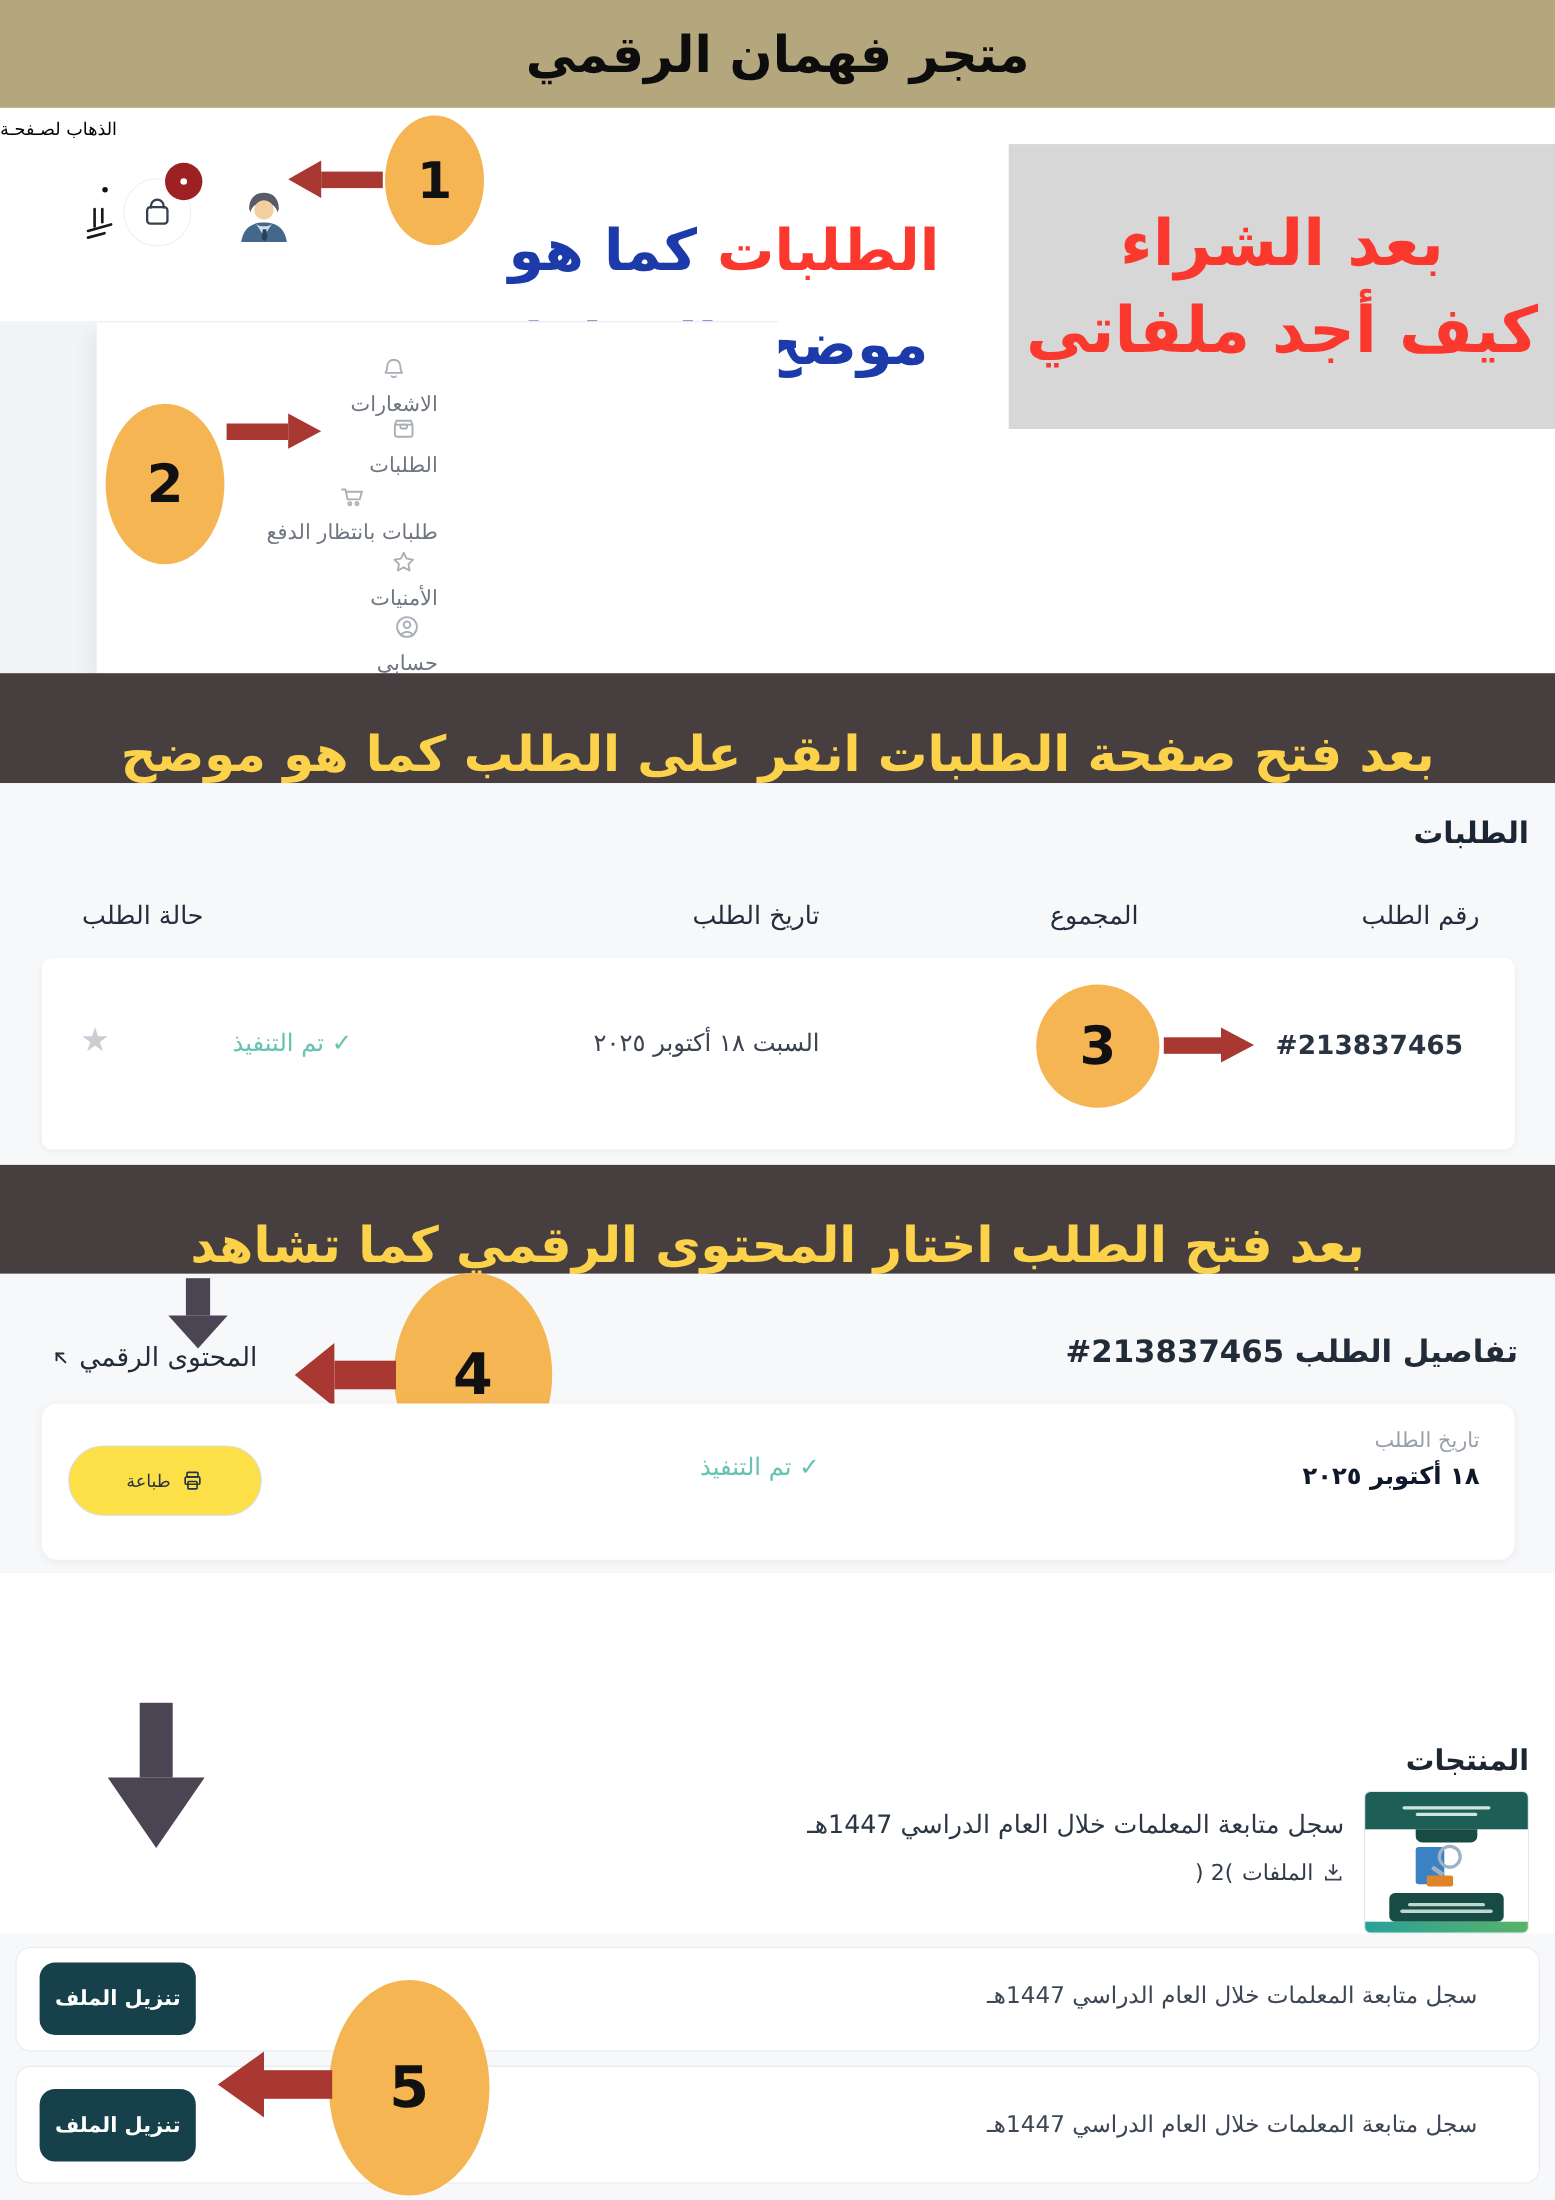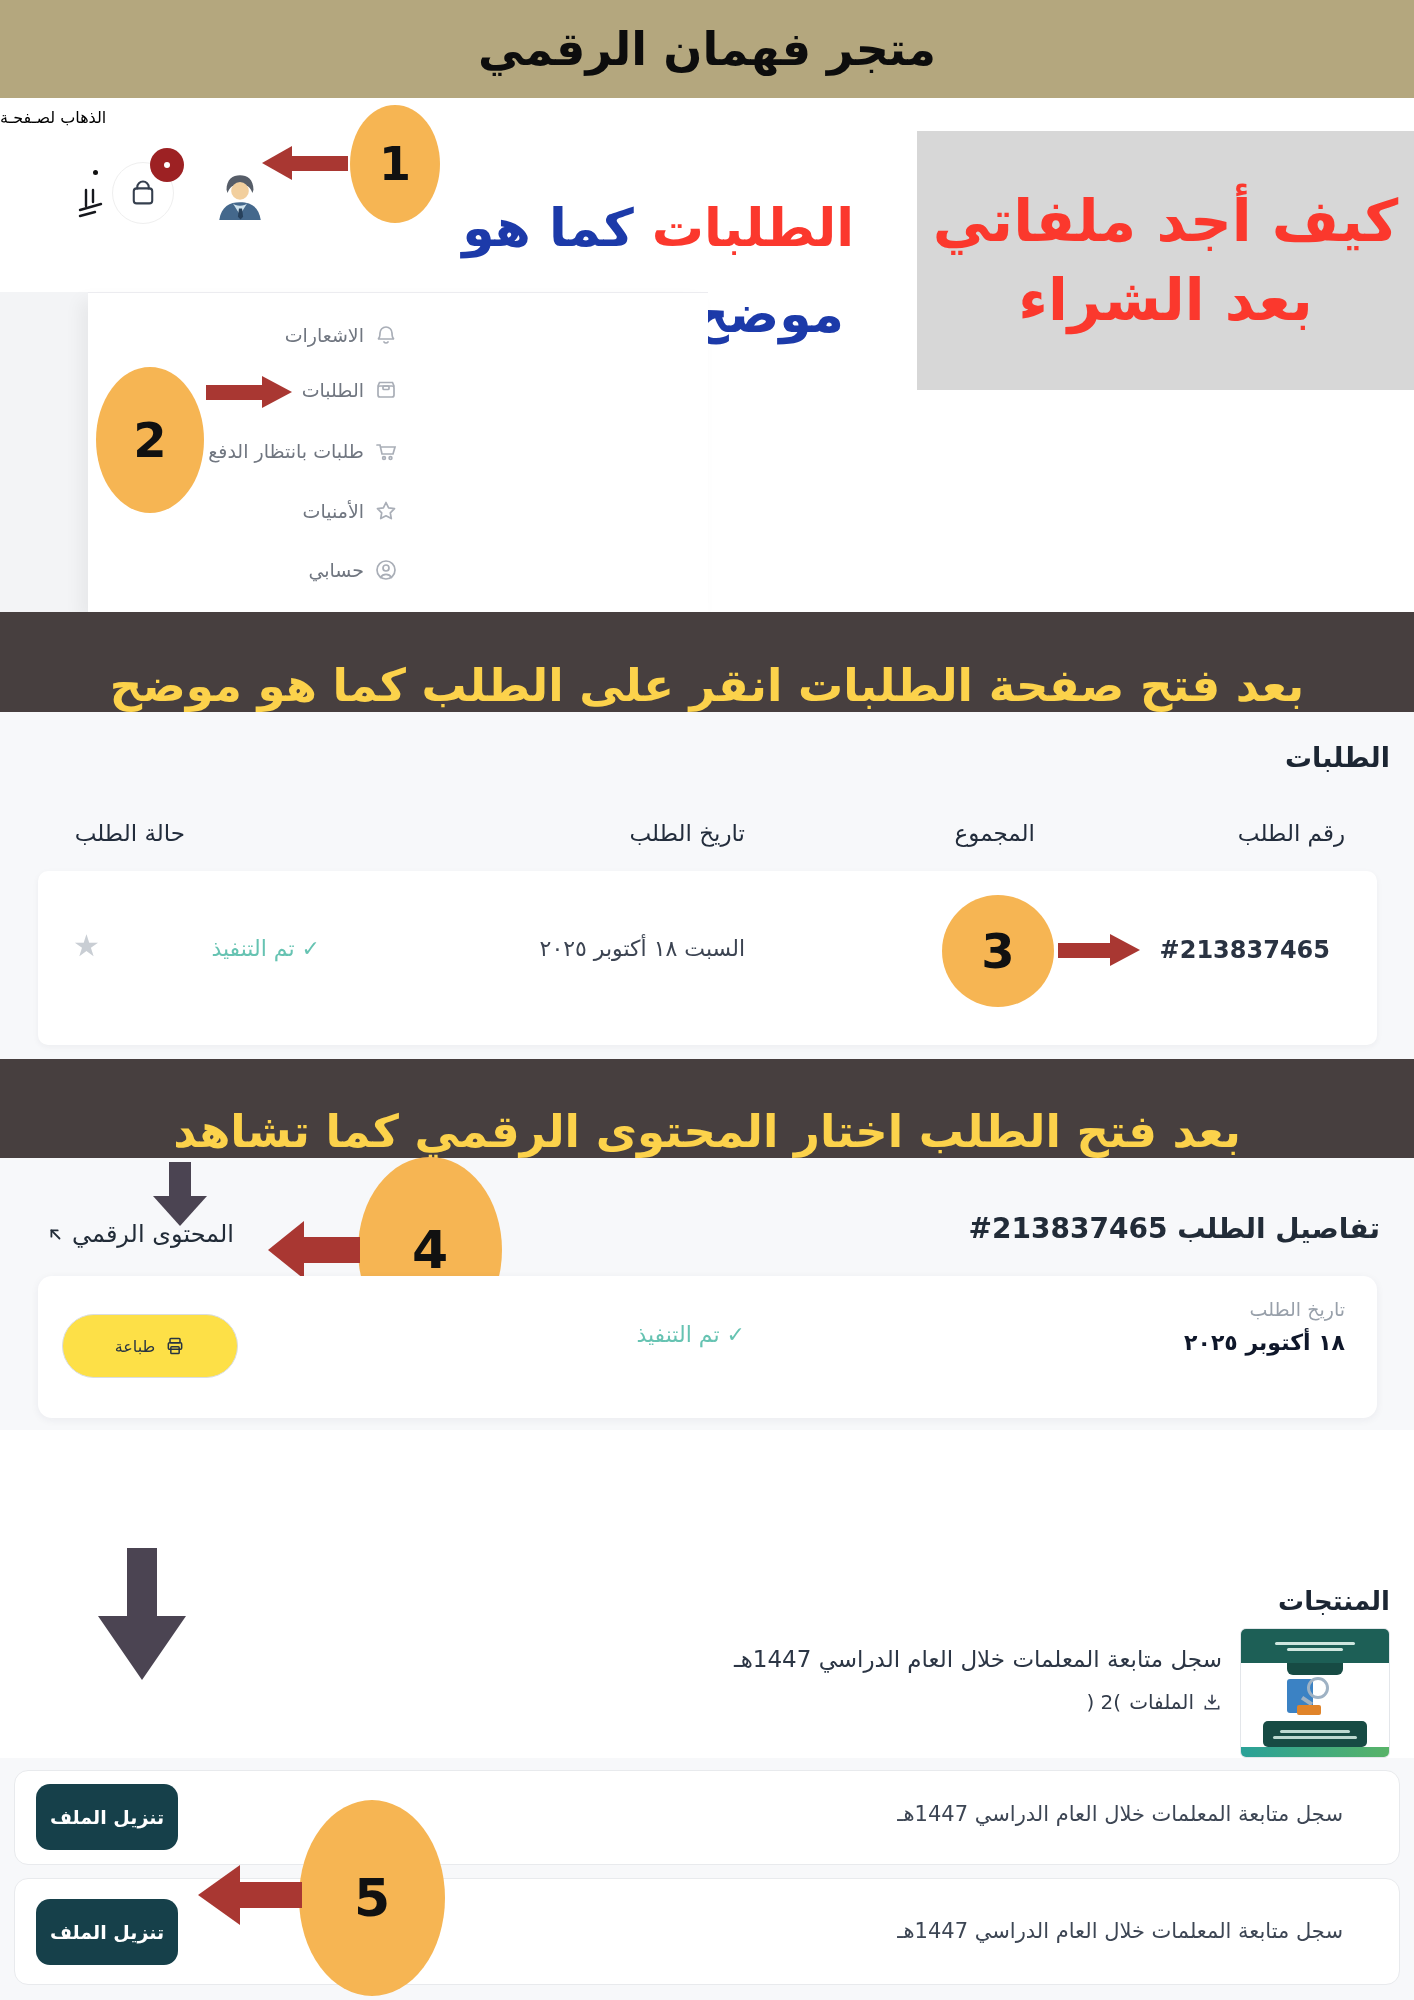--- a/index.html
+++ b/index.html
@@ -71,21 +71,21 @@
 
   
   .intro{left:0;top:108px;width:912px;text-align:left;direction:rtl}
   .hl-red{color:var(--red)}
   .qbox{left:917px;top:131px;width:497px;height:259px;background:#d7d7d7;display:flex;flex-direction:column;align-items:center;justify-content:center;gap:6px}
   .qbox .q{font-size:58px;font-weight:bold;color:var(--red);line-height:1.25}
 
   
   .menu-gutter{left:0;top:292px;width:88px;height:320px;background:#f3f4f6}
   .menu-card{left:88px;top:292px;width:620px;height:320px;background:#fff;border-top:1px solid #ececf0;box-shadow:-8px 8px 16px rgba(0,0,0,.05)}
-  .menu-item{position:absolute;right:1016px;display:flex;flex-direction:row;align-items:center;gap:10px;color:var(--menu-gray);font-size:19px;white-space:nowrap;cursor:pointer}
+  .menu-item{position:absolute;right:1016px;display:flex;flex-direction:column;align-items:center;gap:10px;color:var(--menu-gray);font-size:19px;white-space:nowrap;cursor:pointer}
   .mi1{top:323px}.mi2{top:378px}.mi3{top:439px}.mi4{top:499px}.mi5{top:558px}
   .menu-item svg{flex:0 0 auto}
 
   
   .dark-banner{left:0;width:1414px;background:var(--dark-banner);display:flex;align-items:flex-end;justify-content:center}
   .b1{top:612px;height:100px}
   .b2{top:1059px;height:99px}
   .b3{top:1430px;height:105px}
   .dark-banner span{color:var(--yellow);font-weight:bold;font-size:45px;white-space:nowrap}
 
@@ -185,22 +185,22 @@
 
   <div>
     <div class="abs intro l1 line" style="position:absolute">الذهاب لصـفحـة</div>
     <div class="abs l2 line" style="position:absolute;right:560px;top:198px;font-size:52px;font-weight:bold;white-space:nowrap">
       <span class="hl-red">الطلبات</span><span style="color:var(--blue)"> كما هو</span>
     </div>
     <div class="abs l3 line" style="position:absolute;right:570px;top:284px;font-size:52px;font-weight:bold;color:var(--blue);white-space:nowrap">موضح بالخطوات</div>
   </div>
 
   <div class="abs qbox">
+    <div class="q">بعد الشراء</div>
     <div class="q">كيف أجد ملفاتي</div>
-    <div class="q">بعد الشراء</div>
   </div>
 
   <div class="abs menu-gutter"></div>
   <div class="abs menu-card"></div>
 
   <div class="abs menu-item mi1">
     <svg width="24" height="24" viewBox="0 0 24 24" fill="none" stroke="var(--icon-gray)" stroke-width="1.7" stroke-linecap="round">
       <path d="M18 10a6 6 0 1 0-12 0c0 5-2 6-2 6h16s-2-1-2-6"></path>
         <path d="M10 19a2.5 2.5 0 0 0 4 0"></path>
     </svg>

